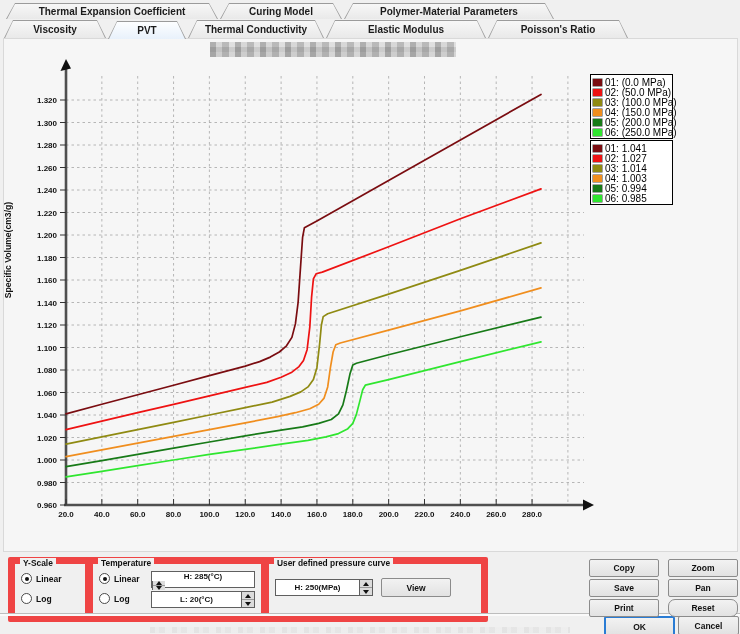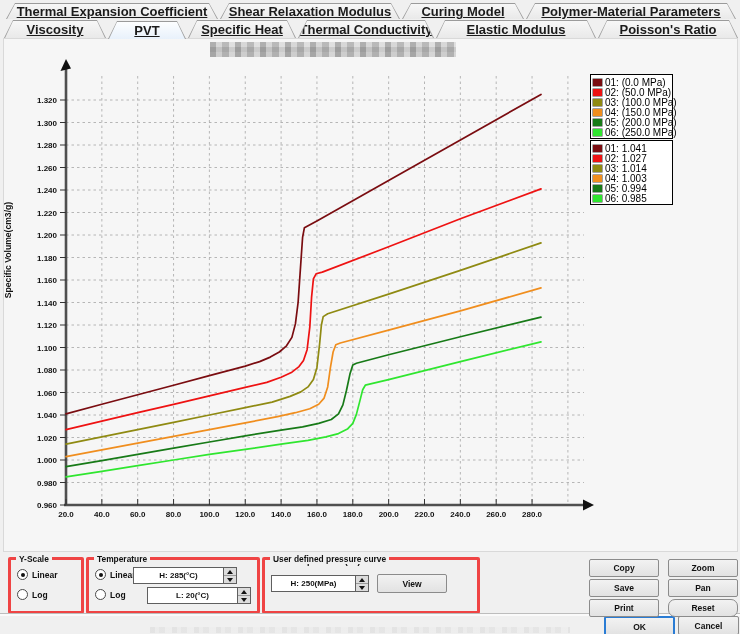--- a/index.html
+++ b/index.html
@@ -16,21 +16,21 @@
   .tab{position:relative;height:16px;cursor:default;
        clip-path:polygon(9px 0,calc(100% - 9px) 0,100% 100%,0 100%);
        background:#9b9b9b;flex:none;}
   #tabrow2 .tab{height:18px;}
   .tab-in{position:absolute;left:1px;right:1px;top:1px;bottom:0;
        clip-path:polygon(8px 0,calc(100% - 8px) 0,100% 100%,0 100%);
        background:linear-gradient(#f7f7f7,#e9e9e9);
        display:flex;align-items:center;justify-content:center;}
   .tab.active{height:20px;margin-bottom:-1px;z-index:6;}
   .tab.active .tab-in{background:linear-gradient(#fdfeff,#e8f1fb);}
-  .tab-label{font-size:13px;font-weight:600;color:#1b1b1b;white-space:nowrap;text-decoration:underline;}
+  .tab-label{font-size:10px;font-weight:600;color:#1b1b1b;white-space:nowrap;}
   
   .chart-panel{position:absolute;left:3px;top:38px;width:733px;height:512px;
        background:#f6f6f6;border:1px solid #d9d9d9;}
   #chart-svg{position:absolute;left:0;top:38px;width:740px;height:512px;}
   .mosaic{position:absolute;left:210px;top:42px;width:246px;height:15px;opacity:.8;
        background:
         repeating-linear-gradient(90deg, rgba(90,90,90,.45) 0 6px, rgba(200,200,200,.4) 6px 12px, rgba(120,120,120,.45) 12px 19px, rgba(225,225,225,.4) 19px 25px),
         repeating-linear-gradient(0deg,#c2c2c2 0 5px,#adadad 5px 10px,#d6d6d6 10px 15px);}
   .mosaic2{position:absolute;left:150px;top:627px;width:420px;height:6px;opacity:.12;
        background:repeating-linear-gradient(90deg,#888 0 5px,#ccc 5px 9px,#999 9px 15px,#ddd 15px 22px);}
@@ -40,21 +40,21 @@
        font-size:8.8px;font-weight:700;color:#111;}
   
   .legend{position:absolute;left:590px;width:79px;background:#fff;
        border:1px solid #000;padding:2px 0 1px 2px;z-index:4;}
   #legend-pressure{top:74px;}
   #legend-values{top:140px;}
   .leg-row{display:flex;align-items:center;height:10px;}
   .leg-swatch{width:9px;height:7px;margin-right:3px;flex:none;box-shadow:0 0 0 .5px #444;}
   .leg-text{font-size:10px;color:#000;white-space:nowrap;}
   
-  .groupbox{position:absolute;top:557px;height:51px;border:3px solid #ef4444;border-radius:2px;}
+  .groupbox{position:absolute;top:557px;height:51px;border:7px solid #ef4444;border-radius:2px;}
   .gb-title{position:absolute;top:-6px;left:5px;background:#f0f0f0;padding:0 3px;
        font-size:8.4px;font-weight:700;color:#111;white-space:nowrap;}
   #gb-yscale{left:8px;width:70px;}
   #gb-temp{left:86px;width:168px;}
   #gb-pressure{left:262px;width:212px;}
   .radio{position:absolute;display:flex;align-items:center;gap:4px;cursor:default;}
   .rdot{width:9px;height:9px;border:1px solid #4a4a4a;border-radius:50%;background:#fff;
        display:flex;align-items:center;justify-content:center;flex:none;}
   .rdot .rin{width:4px;height:4px;border-radius:50%;background:transparent;}
   .radio.checked .rin{background:#111;}
@@ -79,50 +79,40 @@
 </style>
 </head>
 <body>
 
 <div id="tabrow1" class="tabrow">
     <div class="tab" style="width: 212px;">
       <div class="tab-in">
         <span class="tab-label">Thermal Expansion Coefficient</span>
       </div>
     </div>
-    <div class="tab" style="width: 180px;">
-      <div class="tab-in">
-        <span class="tab-label">Shear Relaxation Modulus</span>
-      </div>
-    </div>
     <div class="tab" style="width: 122px; text-align: right;">
       <div class="tab-in">
         <span class="tab-label">Curing Model</span>
       </div>
     </div>
     <div class="tab" style="width: 210px; text-align: center;">
       <div class="tab-in">
         <span class="tab-label">Polymer-Material Parameters</span>
       </div>
     </div>
   </div>
 <div id="tabrow2" class="tabrow">
     <div class="tab" style="width: 102px;">
       <div class="tab-in">
         <span class="tab-label">Viscosity</span>
       </div>
     </div>
     <div class="tab active" style="width: 78px;">
       <div class="tab-in">
         <span class="tab-label">PVT</span>
-      </div>
-    </div>
-    <div class="tab" style="width: 108px;">
-      <div class="tab-in">
-        <span class="tab-label">Specific Heat</span>
       </div>
     </div>
     <div class="tab" style="width: 136px;">
       <div class="tab-in">
         <span class="tab-label">Thermal Conductivity</span>
       </div>
     </div>
     <div class="tab" style="width: 160px;">
       <div class="tab-in">
         <span class="tab-label">Elastic Modulus</span>
@@ -333,21 +323,21 @@
         <span class="rin"></span>
       </span>
       <span class="rlabel">Linear</span>
     </div>
     <div class="radio" style="left: 6px; top: 29px;">
       <span class="rdot">
         <span class="rin"></span>
       </span>
       <span class="rlabel">Log</span>
     </div>
-    <div class="spinner" style="left: 44px; top: 7px; width: 102px;">
+    <div class="spinner" style="left: 58px; top: 7px; width: 102px; flex-direction: column;">
       <span class="spin-text">H: 285(°C)</span>
       <span class="spin-btns">
         <span class="spin-up">
           <span class="tri-up"></span>
         </span>
         <span class="spin-down">
           <span class="tri-down"></span>
         </span>
       </span>
     </div>

